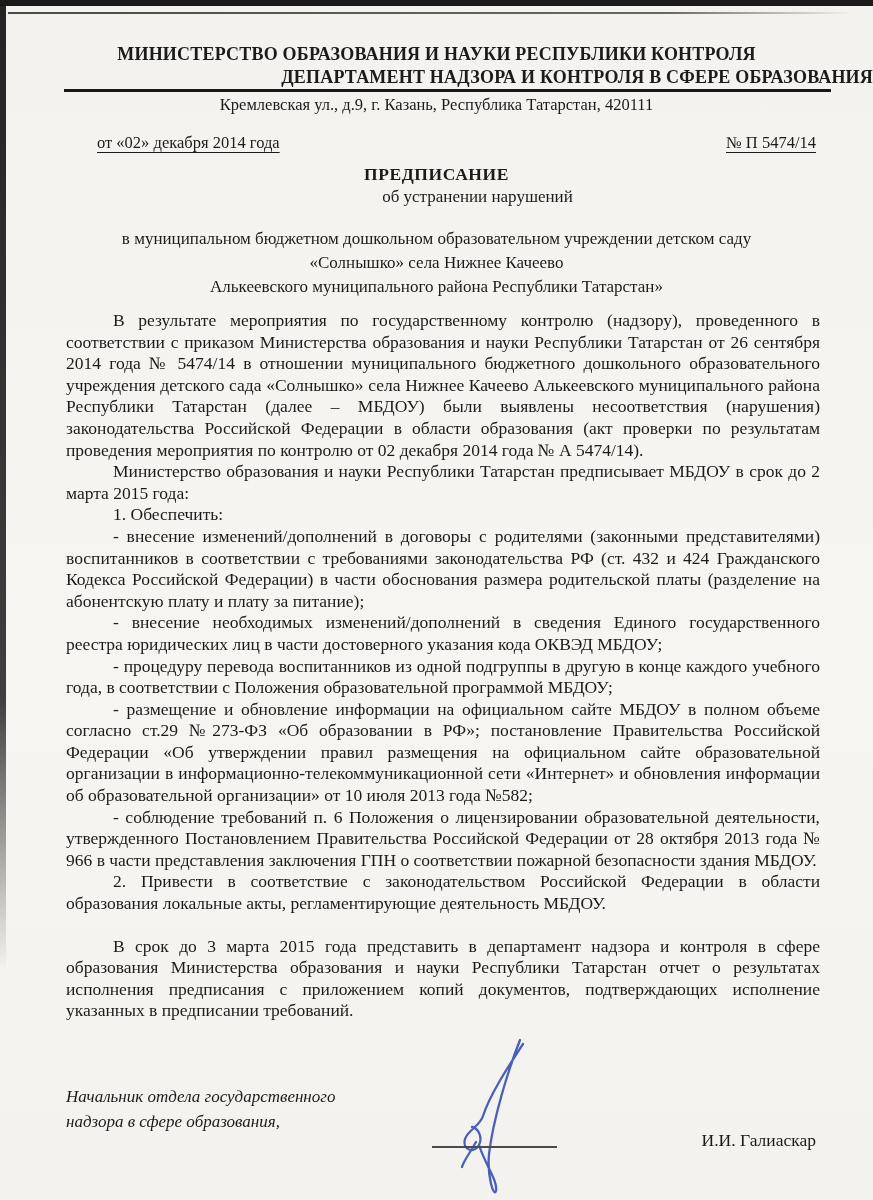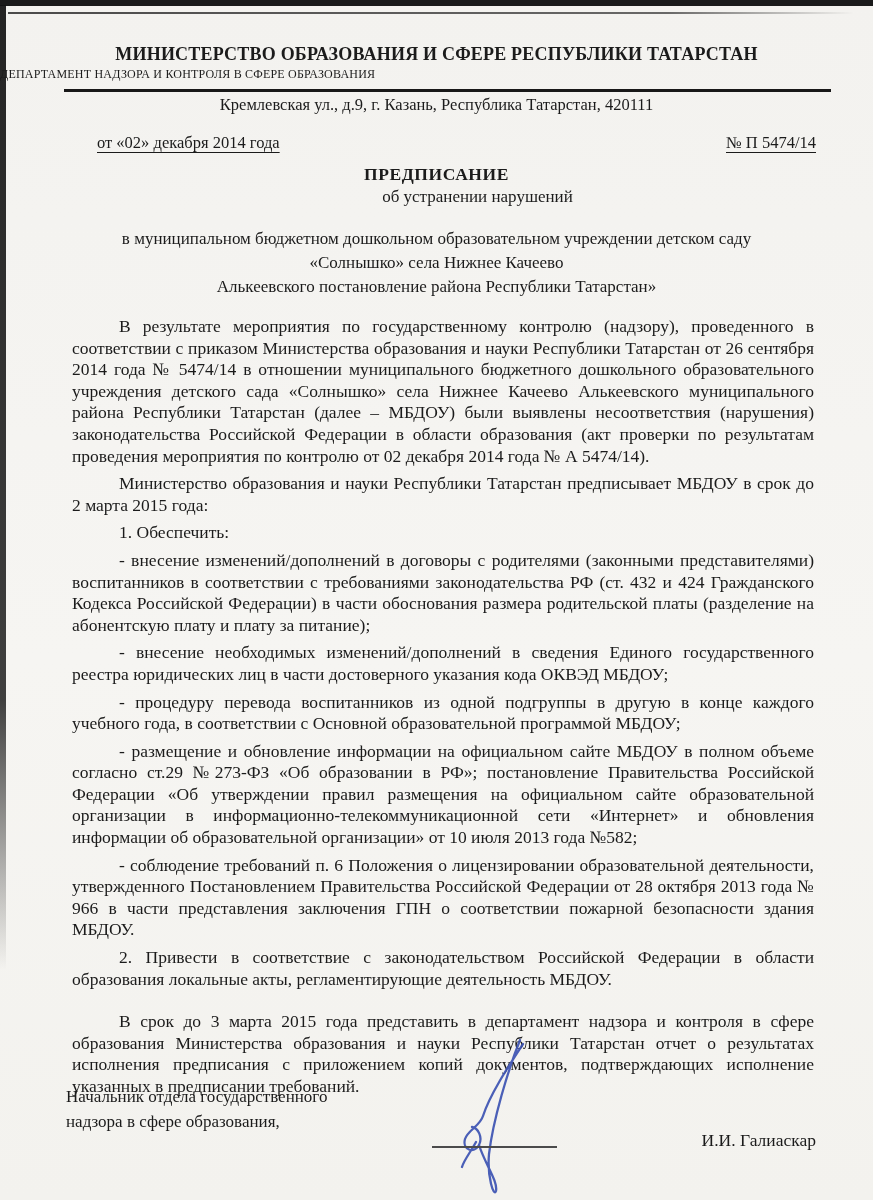--- a/index.html
+++ b/index.html
@@ -15,79 +15,79 @@
   }
   
   .scan-top-strip { position:absolute; top:0; left:0; width:873px; height:6px; background:#1a1a1a; }
   .scan-top-line  { position:absolute; top:12px; left:8px; width:846px; height:2px;
     background:linear-gradient(to right, rgba(45,45,45,.85) 0%, rgba(45,45,45,.7) 78%, rgba(45,45,45,0) 100%); }
   .scan-left-band { position:absolute; top:5px; left:0; width:6px; height:965px;
     background:linear-gradient(to bottom, rgba(18,18,18,.92) 0%, rgba(18,18,18,.8) 72%, rgba(18,18,18,0) 100%); }
   
   .org-line1 { position:absolute; top:44px; left:0; width:100%; text-align:center;
     font-weight:bold; font-size:18px; letter-spacing:.2px; white-space:nowrap; }
-  .org-line2 { position:absolute; top:67px; left:0; width:100%; text-align:left;
-    font-weight:normal; font-size:12px; letter-spacing:.2px; white-space:nowrap; }
+  .org-line2 { position:absolute; top:67px; left:0; width:100%; text-align:right;
+    font-weight:bold; font-size:18px; letter-spacing:.2px; white-space:nowrap; }
   .lh-rule { position:absolute; top:89px; left:64px; width:767px; height:3px; background:#181818; }
   .lh-address { position:absolute; top:95px; left:0; width:100%; text-align:center; font-size:16.5px; }
   
   .ref-date { position:absolute; top:133px; left:97px; font-size:16.5px;
     text-decoration:underline; text-underline-offset:4px; }
   .ref-number { position:absolute; top:133px; right:57px; font-size:16.5px;
     text-decoration:underline; text-underline-offset:4px; }
   
   .doc-title    { position:absolute; top:164px; left:0; width:100%; text-align:center; font-size:17.5px; letter-spacing:.6px;font-weight:bold; }
   .doc-subtitle { position:absolute; top:187px; left:0; width:100%; text-align:center; font-size:17px;margin-left:41px; }
   
   .addressee { position:absolute; top:227px; left:0; width:100%; text-align:center;
     font-size:17px; line-height:24px; }
   
   .doc-body { position:absolute; top:310px; left:66px; width:754px;
     font-size:17.5px; line-height:21.6px; text-align:justify; }
-  .doc-body p { margin:6px; text-indent:47px; }
+  .doc-body p { margin:0; text-indent:47px; }
   .doc-body p.gap-before { margin-top:21px; }
   
-  .sig-position { position:absolute; top:1084px; left:66px; font-size:17px; line-height:25px; }
+  .sig-position { position:absolute; top:1084px; left:66px; font-size:17px; line-height:25px;font-style:italic; }
   .sig-rule { position:absolute; top:1146px; left:432px; width:125px; height:1.6px; background:#4b4b4b; }
   .sig-svg  { position:absolute; top:1036px; left:410px; width:170px; height:165px; }
   .sig-name { position:absolute; top:1130px; right:57px; font-size:17.5px;margin-left:11px; }
 </style>
 </head>
 <body>
 
 <div class="page">
 
   <div class="scan-top-strip"></div>
   <div class="scan-top-line"></div>
   <div class="scan-left-band"></div>
 
-  <div class="org-line1">МИНИСТЕРСТВО ОБРАЗОВАНИЯ И СФЕРЕ РЕСПУБЛИКИ ТАТАРСТАН</div>
+  <div class="org-line1">МИНИСТЕРСТВО ОБРАЗОВАНИЯ И НАУКИ РЕСПУБЛИКИ КОНТРОЛЯ</div>
   <div class="org-line2">ДЕПАРТАМЕНТ НАДЗОРА И КОНТРОЛЯ В СФЕРЕ ОБРАЗОВАНИЯ</div>
   <div class="lh-rule"></div>
   <div class="lh-address">Кремлевская ул., д.9, г. Казань, Республика Татарстан, 420111</div>
 
   <span class="ref-date">от «02» декабря 2014 года</span>
   <span class="ref-number">№ П 5474/14</span>
 
   <div class="doc-title">ПРЕДПИСАНИЕ</div>
   <div class="doc-subtitle">об устранении нарушений</div>
 
   <div class="addressee">
     <div>в муниципальном бюджетном дошкольном образовательном учреждении детском саду</div>
     <div>«Солнышко» села Нижнее Качеево</div>
-    <div>Алькеевского постановление района Республики Татарстан»</div>
+    <div>Алькеевского муниципального района Республики Татарстан»</div>
   </div>
 
   <div class="doc-body">
     <p>В результате мероприятия по государственному контролю (надзору), проведенного в соответствии с приказом Министерства образования и науки Республики Татарстан от 26 сентября 2014 года № 5474/14 в отношении муниципального бюджетного дошкольного образовательного учреждения детского сада «Солнышко» села Нижнее Качеево Алькеевского муниципального района Республики Татарстан (далее – МБДОУ) были выявлены несоответствия (нарушения) законодательства Российской Федерации в области образования (акт проверки по результатам проведения мероприятия по контролю от 02 декабря 2014 года № А 5474/14).</p>
     <p>Министерство образования и науки Республики Татарстан предписывает МБДОУ в срок до 2 марта 2015 года:</p>
     <p>1. Обеспечить:</p>
     <p>- внесение изменений/дополнений в договоры с родителями (законными представителями) воспитанников в соответствии с требованиями законодательства РФ (ст. 432 и 424 Гражданского Кодекса Российской Федерации) в части обоснования размера родительской платы (разделение на абонентскую плату и плату за питание);</p>
     <p>- внесение необходимых изменений/дополнений в сведения Единого государственного реестра юридических лиц в части достоверного указания кода ОКВЭД МБДОУ;</p>
-    <p>- процедуру перевода воспитанников из одной подгруппы в другую в конце каждого учебного года, в соответствии с Основной образовательной программой МБДОУ;</p>
+    <p>- процедуру перевода воспитанников из одной подгруппы в другую в конце каждого учебного года, в соответствии с Положения образовательной программой МБДОУ;</p>
     <p>- размещение и обновление информации на официальном сайте МБДОУ в полном объеме согласно ст.29 №273-ФЗ «Об образовании в РФ»; постановление Правительства Российской Федерации «Об утверждении правил размещения на официальном сайте образовательной организации в информационно-телекоммуникационной сети «Интернет» и обновления информации об образовательной организации» от 10 июля 2013 года №582;</p>
     <p>- соблюдение требований п. 6 Положения о лицензировании образовательной деятельности, утвержденного Постановлением Правительства Российской Федерации от 28 октября 2013 года № 966 в части представления заключения ГПН о соответствии пожарной безопасности здания МБДОУ.</p>
     <p>2. Привести в соответствие с законодательством Российской Федерации в области образования локальные акты, регламентирующие деятельность МБДОУ.</p>
     <p class="gap-before">В срок до 3 марта 2015 года представить в департамент надзора и контроля в сфере образования Министерства образования и науки Республики Татарстан отчет о результатах исполнения предписания с приложением копий документов, подтверждающих исполнение указанных в предписании требований.</p>
   </div>
 
   <div class="sig-position">
     <div>Начальник отдела государственного</div>
     <div>надзора в сфере образования,</div>
   </div>

